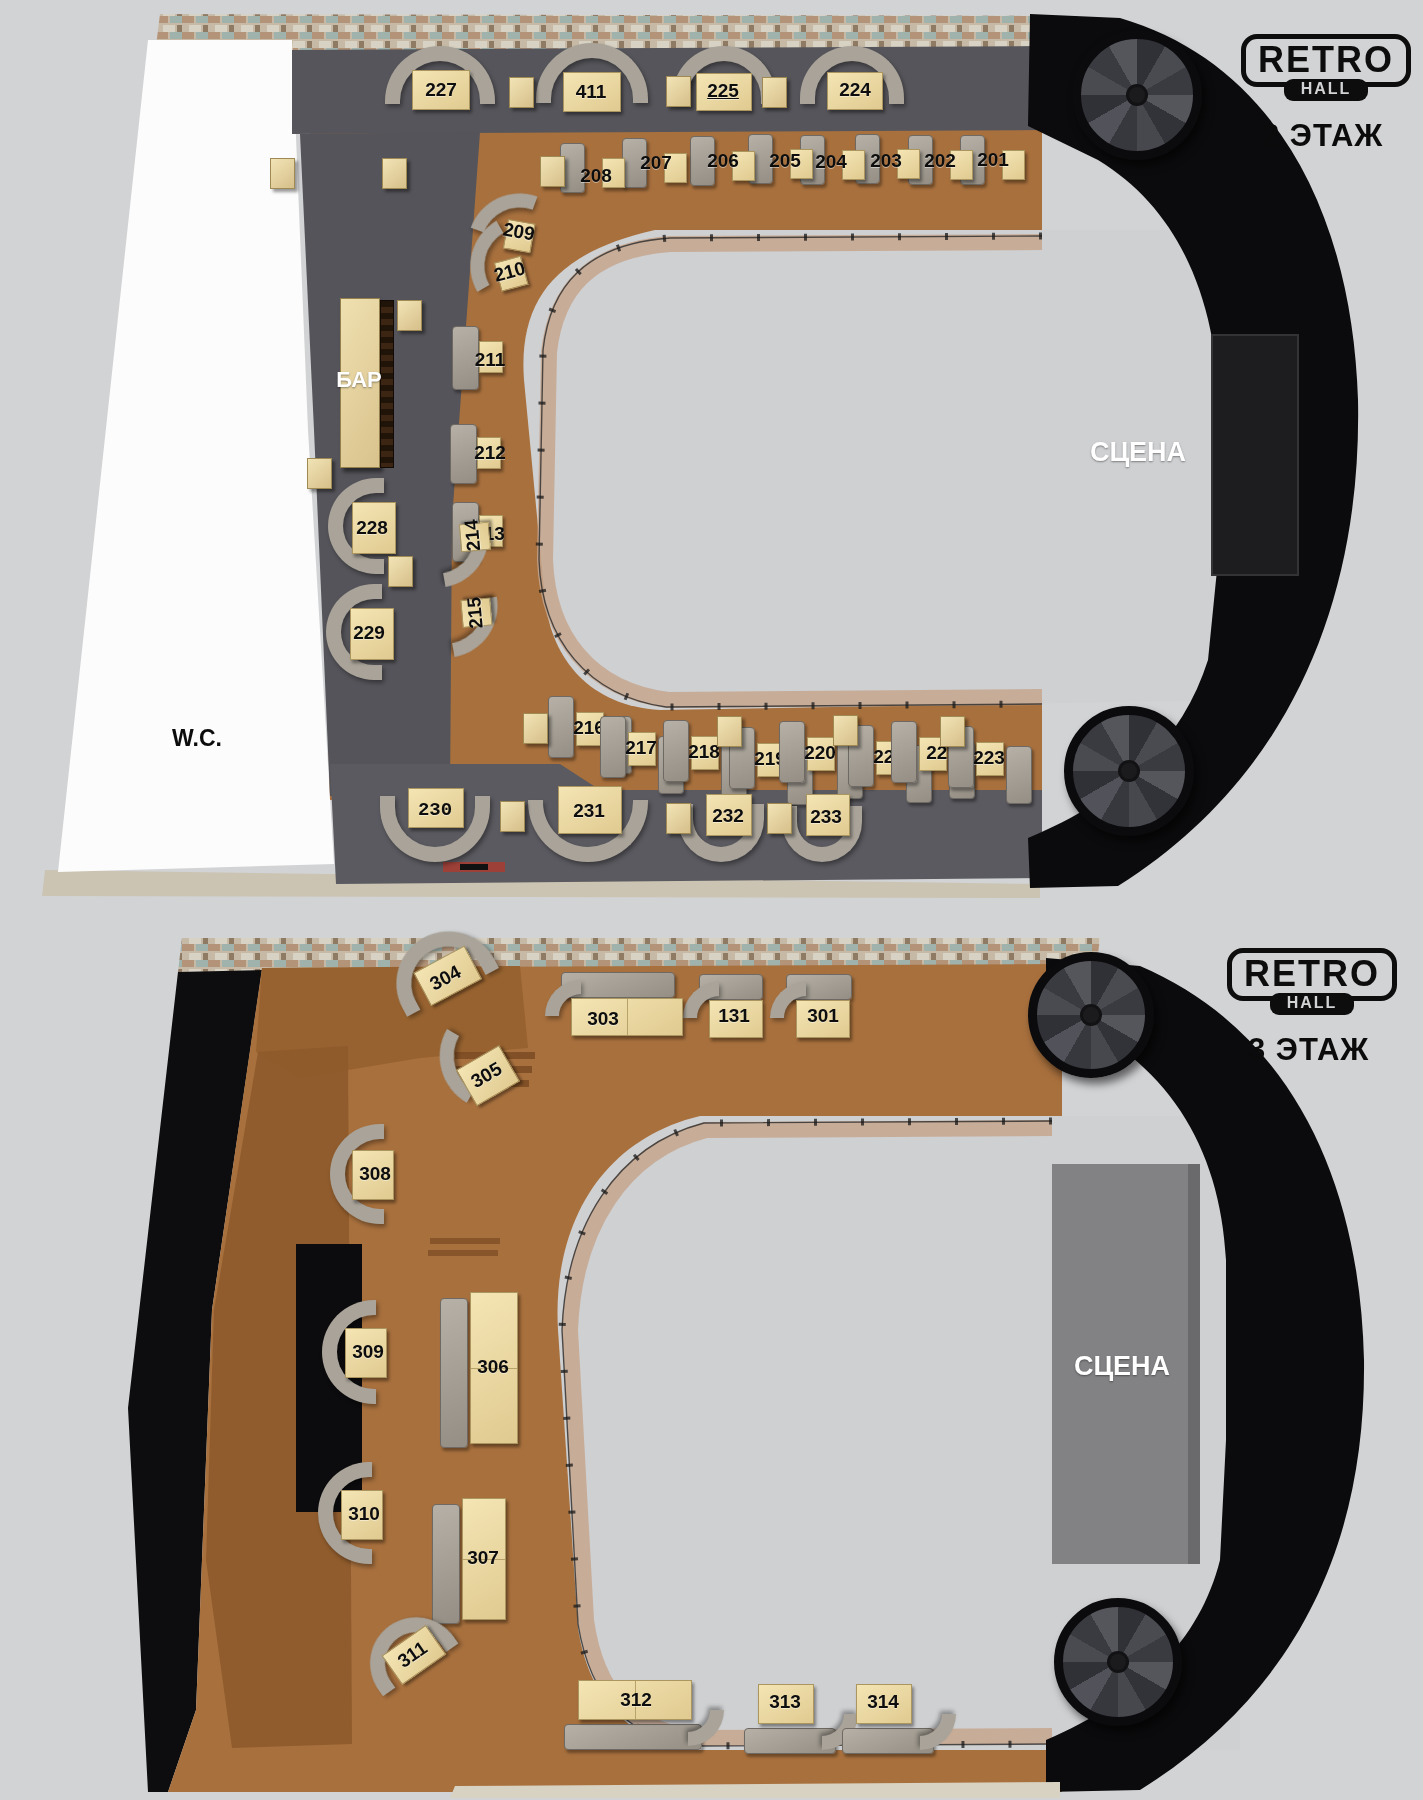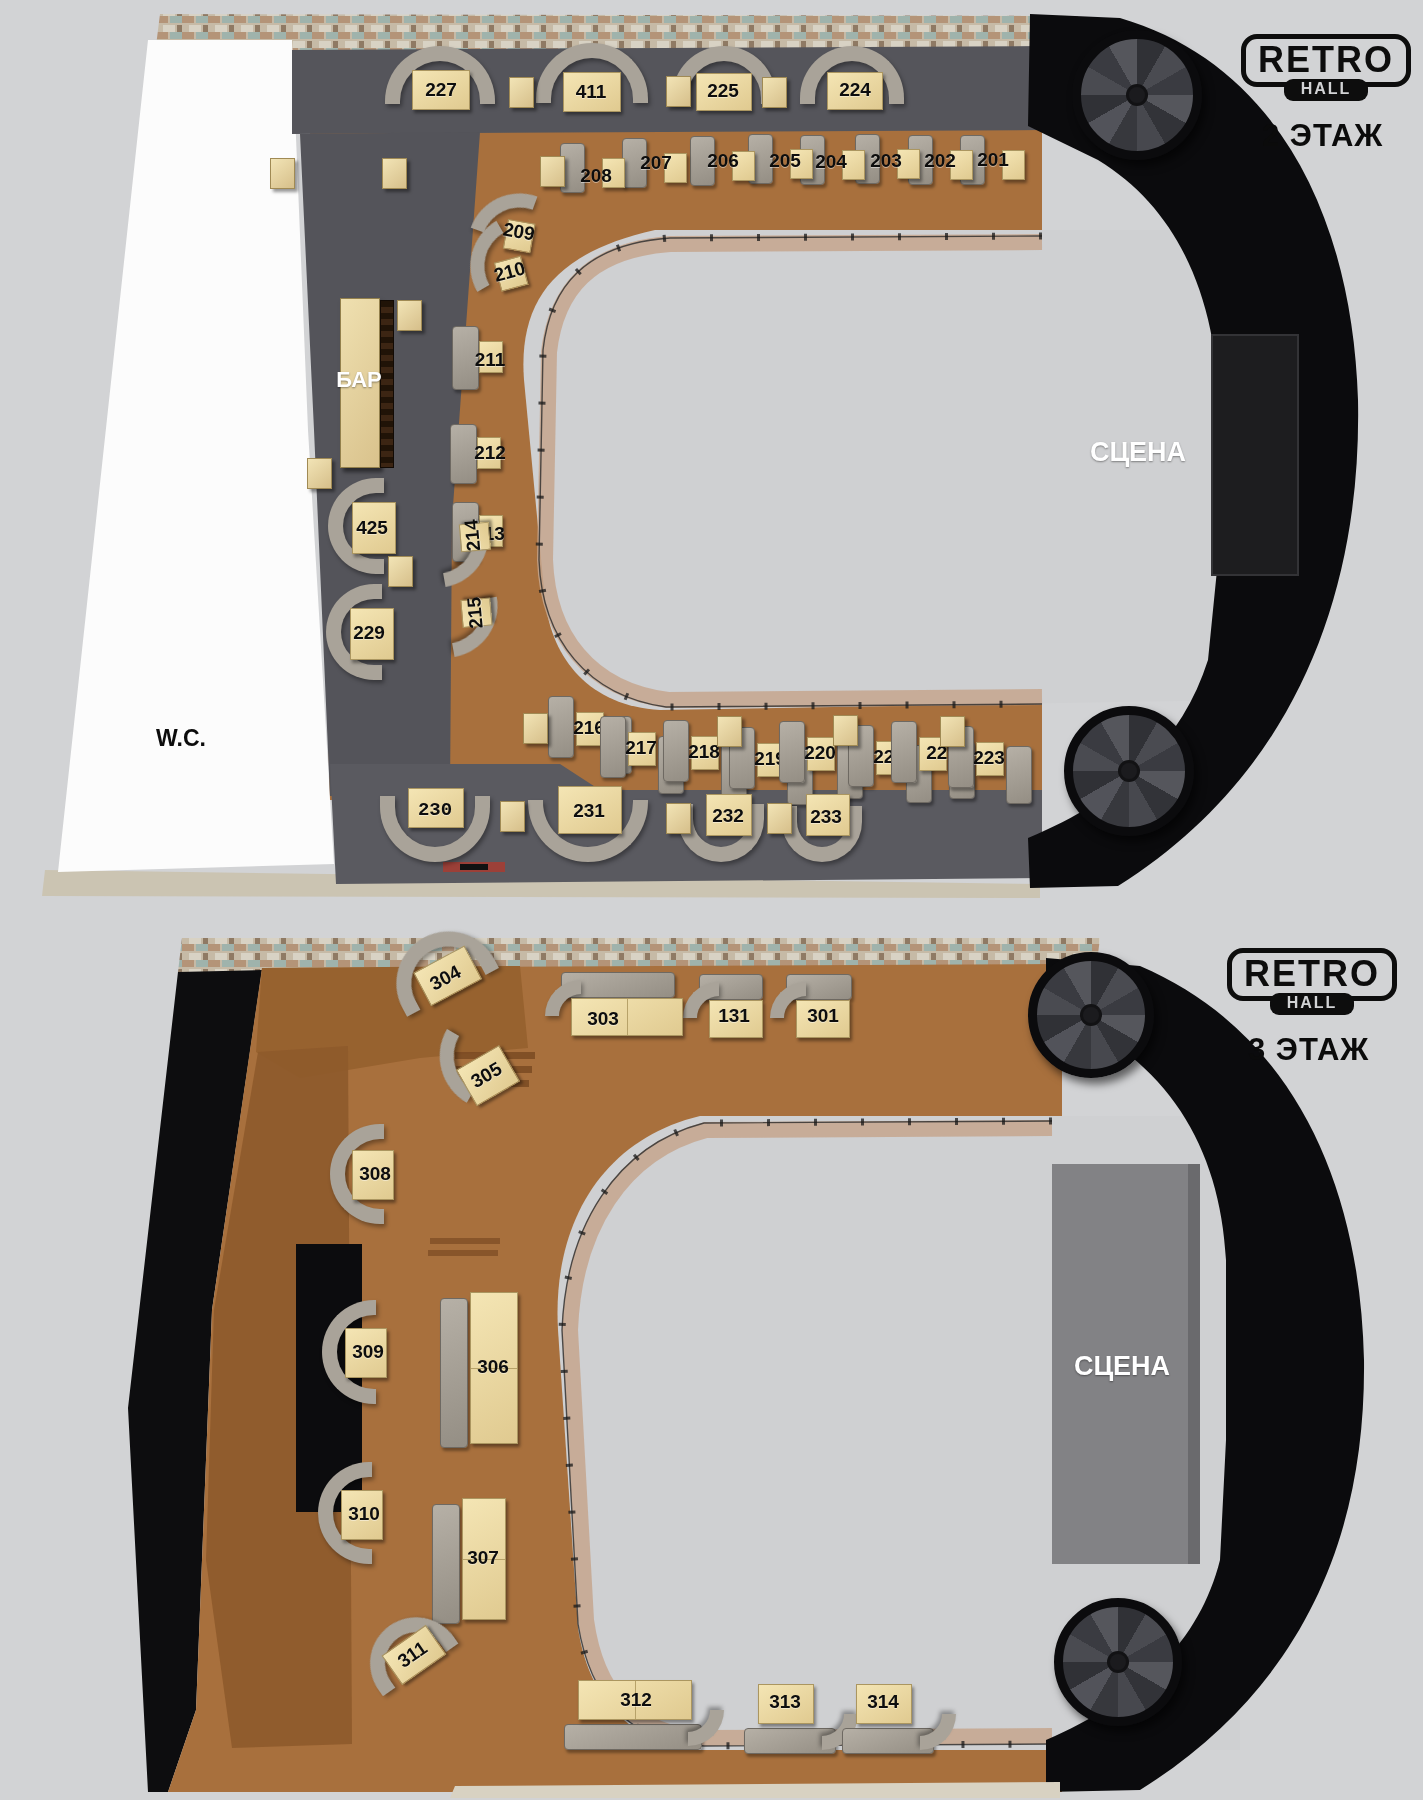--- a/index.html
+++ b/index.html
@@ -35,21 +35,21 @@
     border-radius:50%;background:#1b1b1e;transform:translate(-50%,-50%);box-shadow:0 0 0 3px #121214;}
   
   .logo{position:absolute;text-align:center;}
   .logo .box{display:inline-block;border:5px solid #0d0d0d;border-radius:16px;
     padding:0 12px 2px 12px;font-weight:800;font-size:36px;letter-spacing:2px;color:#0d0d0d;line-height:1.15;}
   .logo .tab{display:block;margin:-8px auto 0 auto;width:84px;background:#0d0d0d;color:#d2d3d5;
     font-weight:800;font-size:16px;letter-spacing:2px;border-radius:9px;padding:1px 0 3px 0;position:relative;}
   .floor-title{position:absolute;font-weight:800;font-size:31px;color:#0b0b0b;letter-spacing:1px;white-space:nowrap;}
   .zone-label{position:absolute;font-weight:800;white-space:nowrap;transform:translate(-50%,-50%);}
   .zone-white{color:#ffffff;text-shadow:0 1px 2px rgba(0,0,0,.4);}
-  .zone-black{color:#0c0c0c;}
+  .zone-black{color:#0c0c0c;margin-left:16px;}
   .bar-counter{position:absolute;background:linear-gradient(120deg,#efe0b0,#d9c28c);
     border:1px solid #93804c;box-shadow:3px 4px 4px rgba(0,0,0,.5);}
   .bar-shelf{position:absolute;background:repeating-linear-gradient(#201307 0 6px,#3c2513 6px 12px);
     border:1px solid #120a04;}
 </style>
 </head>
 <body>
 
 <div id="stage-wrap">
 
@@ -262,36 +262,36 @@
         <div class="num" style="left: 41px; top: 32px;">223</div>
       </div>
       <div class="booth" style="left: 800px; top: 46px;">
         <div class="arc arc-n" style="left: 0px; top: 0px; width: 104px; height: 58px;"></div>
         <div class="tbl" style="left: 27px; top: 26px; width: 54px; height: 36px;"></div>
         <div class="num" style="left: 55px; top: 44px;">224</div>
       </div>
       <div class="booth" style="left: 672px; top: 46px;">
         <div class="arc arc-n" style="left: 0px; top: 0px; width: 104px; height: 58px;"></div>
         <div class="tbl" style="left: 24px; top: 27px; width: 54px; height: 36px;"></div>
-        <div class="num" style="left: 51px; top: 45px;">225</div>
+        <div class="num" style="left: 51px; top: 45px; text-decoration: underline;">225</div>
       </div>
       <div class="booth" style="left: 536px; top: 43px;">
         <div class="arc arc-n" style="left: 0px; top: 0px; width: 112px; height: 60px;"></div>
         <div class="tbl" style="left: 27px; top: 29px; width: 56px; height: 38px;"></div>
         <div class="num" style="left: 55px; top: 49px;">411</div>
       </div>
       <div class="booth" style="left: 385px; top: 46px;">
         <div class="arc arc-n" style="left: 0px; top: 0px; width: 110px; height: 58px;"></div>
         <div class="tbl" style="left: 27px; top: 24px; width: 56px; height: 38px;"></div>
         <div class="num" style="left: 56px; top: 44px;">227</div>
       </div>
       <div class="booth" style="left: 328px; top: 478px;">
         <div class="arc arc-e" style="left: 0px; top: 0px; width: 56px; height: 96px;"></div>
         <div class="tbl" style="left: 24px; top: 24px; width: 42px; height: 50px;"></div>
-        <div class="num" style="left: 44px; top: 50px;">425</div>
+        <div class="num" style="left: 44px; top: 50px;">228</div>
       </div>
       <div class="booth" style="left: 326px; top: 584px;">
         <div class="arc arc-e" style="left: 0px; top: 0px; width: 56px; height: 96px;"></div>
         <div class="tbl" style="left: 24px; top: 24px; width: 42px; height: 50px;"></div>
         <div class="num" style="left: 43px; top: 49px;">229</div>
       </div>
       <div class="booth" style="left: 380px; top: 796px;">
         <div class="arc arc-s" style="left: 0px; top: 0px; width: 110px; height: 66px;"></div>
         <div class="tbl" style="left: 28px; top: -8px; width: 54px; height: 38px;"></div>
         <div class="num" style="left: 55px; top: 14px; font-family: Liberation Mono, monospace;">230</div>

